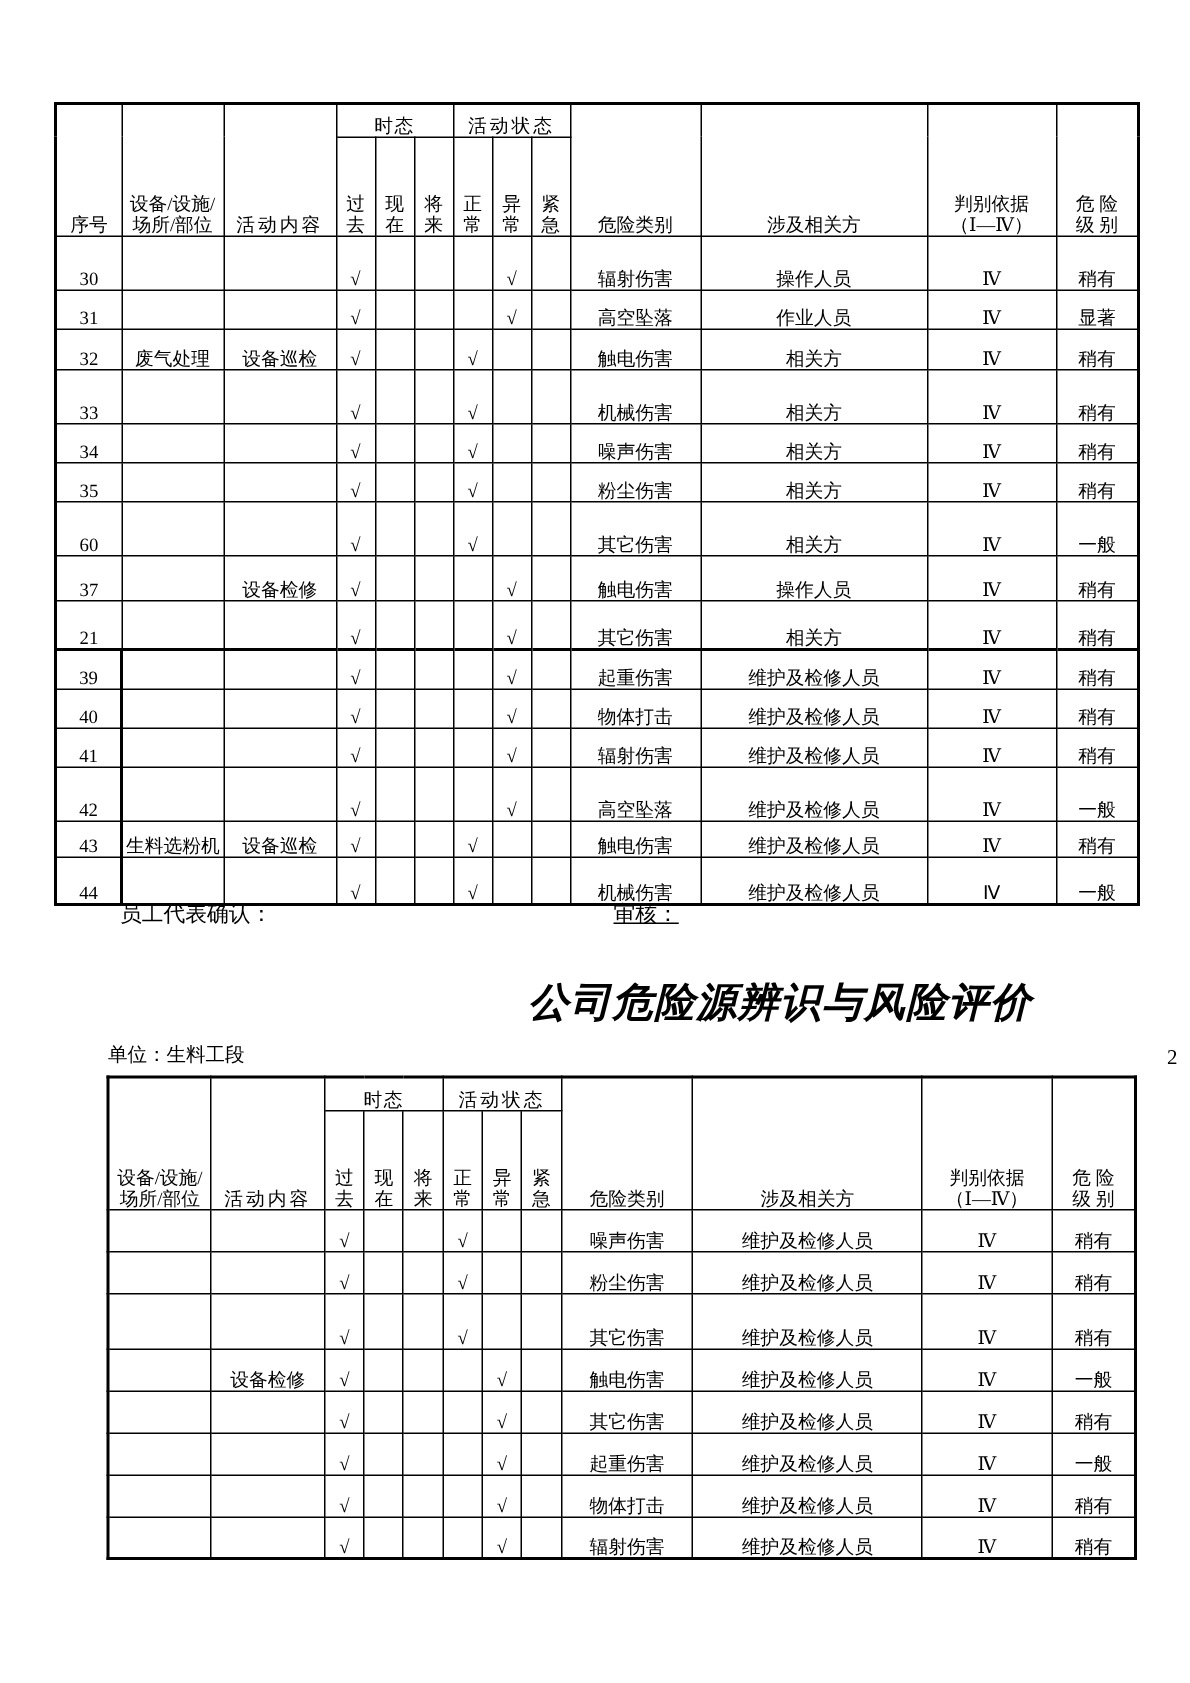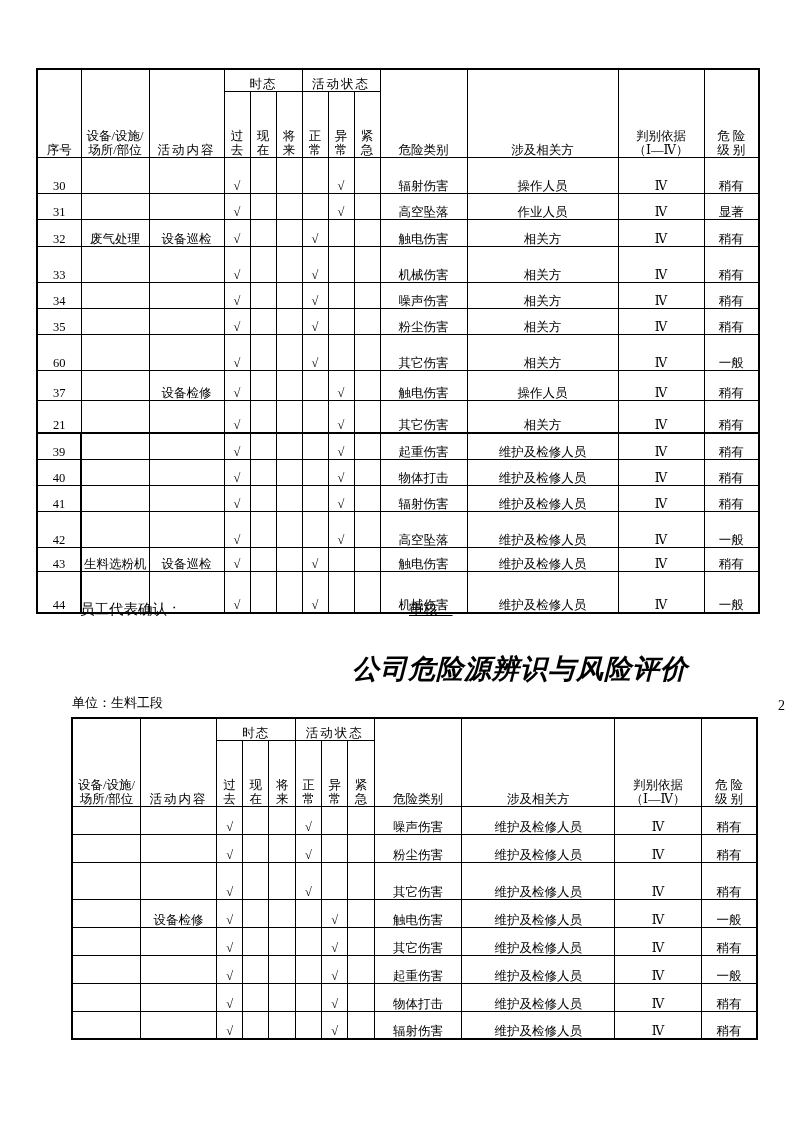--- a/index.html
+++ b/index.html
@@ -381,21 +381,21 @@
         <td class="chk"></td>
         <td class="chk"></td>
         <td class="chk">√</td>
         <td class="chk"></td>
         <td class="chk"></td>
         <td class="val-bottom">触电伤害</td>
         <td class="val-bottom">维护及检修人员</td>
         <td class="val-bottom">Ⅳ</td>
         <td class="val-bottom">稍有</td>
       </tr>
-      <tr style="height: 42px;">
+      <tr style="height: 32px; font-family: Liberation Serif, serif;">
         <td class="num-cell">44</td>
         <td class="val-bottom thick-left"></td>
         <td class="val-bottom"></td>
         <td class="chk">√</td>
         <td class="chk"></td>
         <td class="chk"></td>
         <td class="chk">√</td>
         <td class="chk"></td>
         <td class="chk"></td>
         <td class="val-bottom">机械伤害</td>

